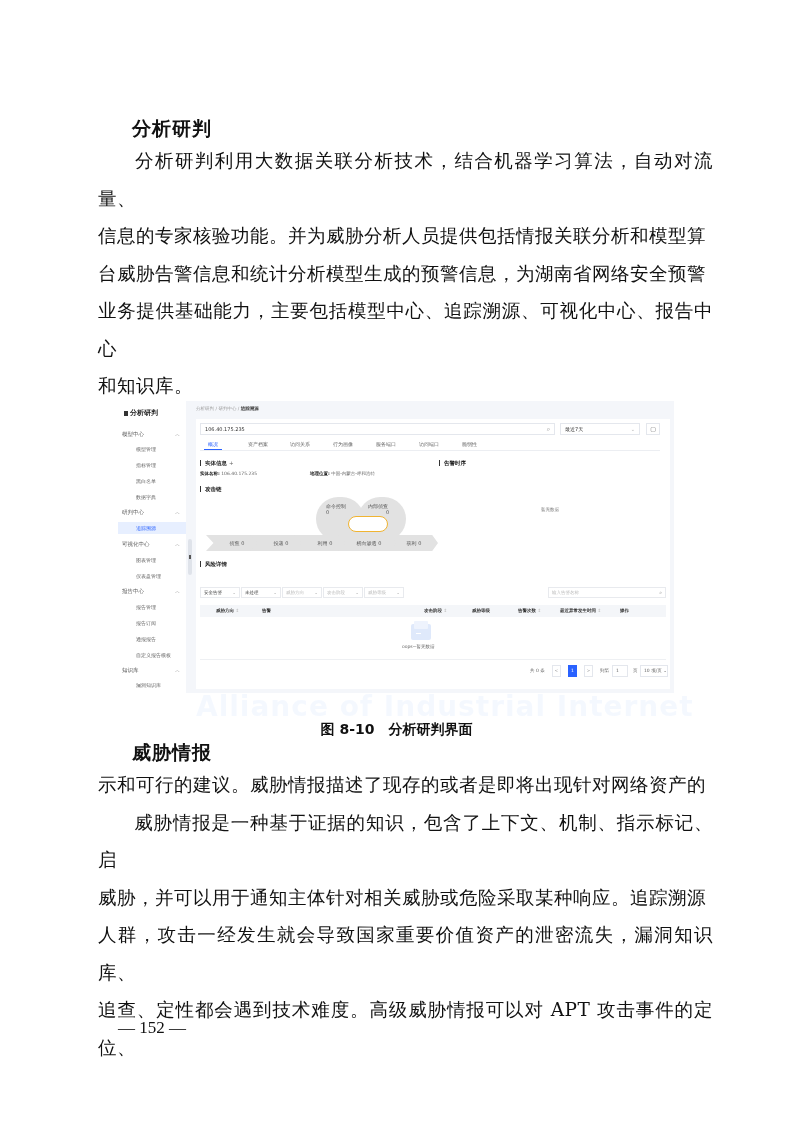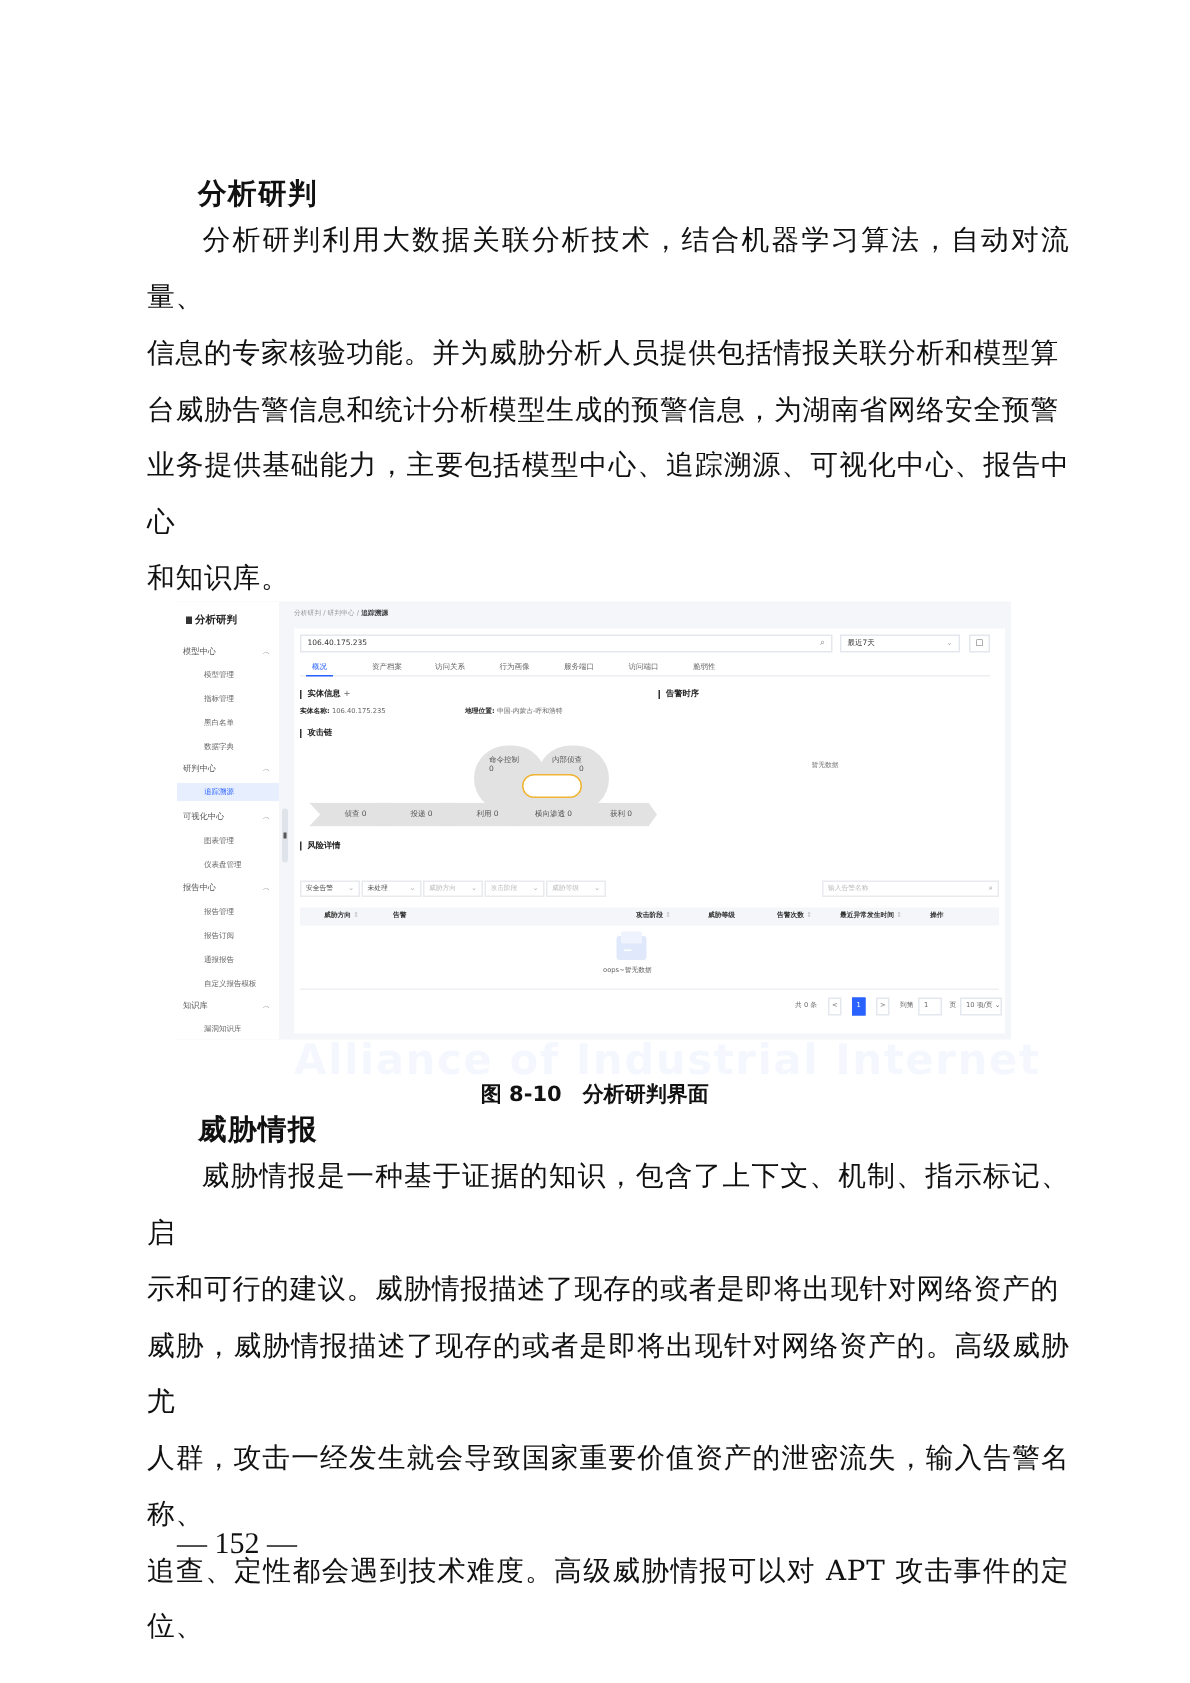--- a/index.html
+++ b/index.html
@@ -62,21 +62,21 @@
   .empty .txt { font-size: 4.5px; color: #666; margin-top: 4px; white-space: nowrap; margin-left: -6px; }
   .divider { position: absolute; left: 4px; top: 240px; width: 466px; height: 1px; background: #eef0f3; }
   .pager { position: absolute; top: 246px; height: 12px; font-size: 4.5px; color: #666; line-height: 12px; }
   .pbtn { position: absolute; top: 246px; width: 9px; height: 12px; border: 1px solid #e4e7ed; font-size: 4.5px; color: #888; text-align: center; line-height: 10px; }
   .pbtn.cur { background: #2a62ff; border-color: #2a62ff; color: #fff; }
   .pinput { position: absolute; top: 246px; width: 16px; height: 12px; border: 1px solid #e4e7ed; font-size: 4.5px; color: #666; line-height: 10px; padding-left: 3px; }
   .psize { position: absolute; top: 246px; width: 28px; height: 12px; border: 1px solid #e4e7ed; font-size: 4.5px; color: #666; line-height: 10px; padding-left: 3px; }
 
   .caption { position: absolute; left: 0; width: 793px; top: 705px; text-align: center; font-family: "DejaVu Sans", sans-serif; font-weight: bold; font-size: 14px; color: #111; margin-top: 16px; }
   .watermark { position: absolute; left: 196px; top: 690px; font-family: "DejaVu Sans", sans-serif; font-weight: bold; font-size: 28px; color: #3b82f6; opacity: 0.05; letter-spacing: 1px; }
-  .pagenum { position: absolute; left: 118px; top: 1018px; font-family: "Liberation Serif", serif; font-size: 20px; color: #111; }
+  .pagenum { position: absolute; left: 118px; top: 1018px; font-family: "Liberation Serif", serif; font-size: 17px; color: #111; }
 </style>
 </head>
 <body>
 
 <div class="heading" style="top:116px;">分析研判</div>
 <div class="para" style="top:142px;">
   <div><span class="indent"></span><span>分析研判利用大数据关联分析技术，结合机器学习算法，自动对流量、</span></div>
   <div>信息的专家核验功能。并为威胁分析人员提供包括情报关联分析和模型算</div>
   <div>台威胁告警信息和统计分析模型生成的预警信息，为湖南省网络安全预警</div>
   <div>业务提供基础能力，主要包括模型中心、追踪溯源、可视化中心、报告中心</div>
@@ -194,21 +194,21 @@
     <span class="pager" style="left:437px;">页</span>
     <div class="psize" style="left:444px;"><span>10 项/页</span> <span>⌄</span></div>
   </div>
 </div>
 
 <div class="watermark">Alliance of Industrial Internet</div>
 <div class="caption">图 8-10　分析研判界面</div>
 
 <div class="heading" style="top:740px;">威胁情报</div>
 <div class="para" style="top:766px;">
+  <div>示和可行的建议。威胁情报描述了现存的或者是即将出现针对网络资产的</div>
   <div><span class="indent"></span><span>威胁情报是一种基于证据的知识，包含了上下文、机制、指示标记、启</span></div>
-  <div>示和可行的建议。威胁情报描述了现存的或者是即将出现针对网络资产的</div>
-  <div>威胁，威胁情报描述了现存的或者是即将出现针对网络资产的。高级威胁尤</div>
-  <div>人群，攻击一经发生就会导致国家重要价值资产的泄密流失，输入告警名称、</div>
+  <div>威胁，并可以用于通知主体针对相关威胁或危险采取某种响应。追踪溯源</div>
+  <div>人群，攻击一经发生就会导致国家重要价值资产的泄密流失，漏洞知识库、</div>
   <div>追查、定性都会遇到技术难度。高级威胁情报可以对 APT 攻击事件的定位、</div>
 
 </div>
 
 <div class="pagenum">— 152 —</div>
 
 </body></html>

